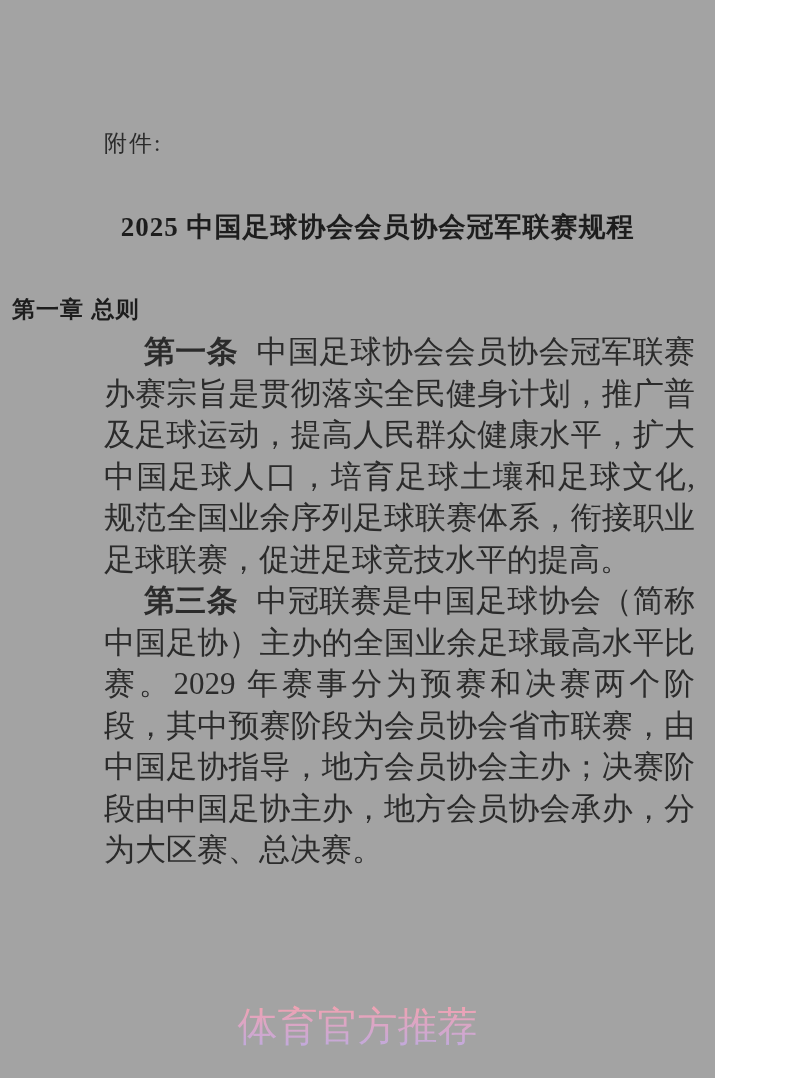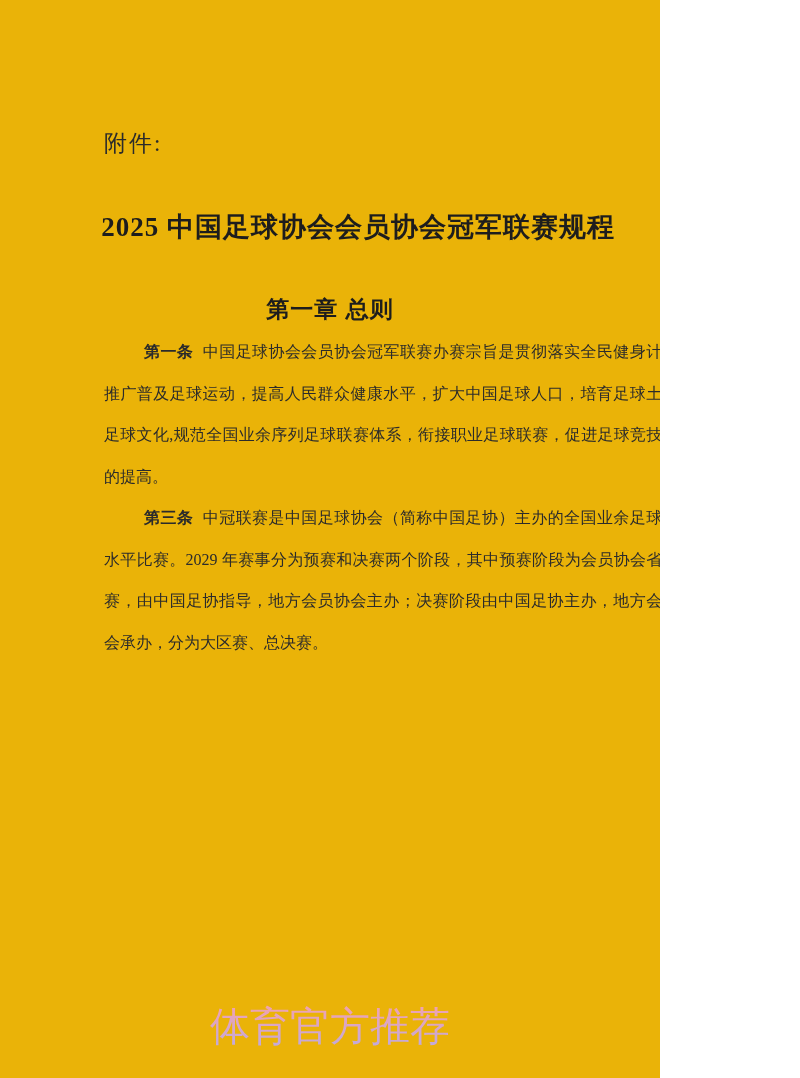--- a/index.html
+++ b/index.html
@@ -1,65 +1,65 @@
 <!DOCTYPE html>
 <html><head>
 <meta charset="utf-8">
 <style>
   * { margin: 0; padding: 0; box-sizing: border-box; }
   html, body { background: #ffffff; }
   .page {
     position: relative;
-    width: 660px;
+    width: 715px;
     height: 1078px;
-    background: #eab308;
+    background: #a3a3a3;
     overflow: hidden;
     font-family: "Liberation Serif", "DejaVu Serif", serif;
     color: #2b2b2b;
   }
   .attachment-label {
     position: absolute;
     left: 104px;
     top: 128px;
     font-size: 23px;
     letter-spacing: 2px;
     color: #2b2b2b;
   }
   .doc-title {
     position: absolute;
     top: 209px;
-    left: 8px;
+    left: 0;
     width: 100%;
     text-align: center;
     font-size: 27px;
     font-weight: bold;
     letter-spacing: 1px;
     color: #1d1d1d;
     font-family: "Liberation Serif", "DejaVu Serif", serif;
     padding-left: 40px;
   }
   .chapter-heading {
     position: absolute;
-    left: 0;
+    left: 12px;
     width: 100%;
-    text-align: center;
+    text-align: left;
     font-size: 23px;
     font-weight: bold;
     letter-spacing: 1px;
     color: #1d1d1d;
     font-family: "Liberation Sans", "DejaVu Sans", sans-serif;
   }
   .chapter-one { top: 294px; }
   .chapter-two { top: 963px; }
   .body-text {
     position: absolute;
     left: 104px;
     top: 331px;
     width: 591px;
-    font-size: 16px;
+    font-size: 31px;
     line-height: 41.5px;
     text-align: justify;
     color: #2b2b2b;
   }
   .body-text p {
     text-indent: 40px;
     margin: 0;
   }
   .article-label {
     font-weight: bold;

